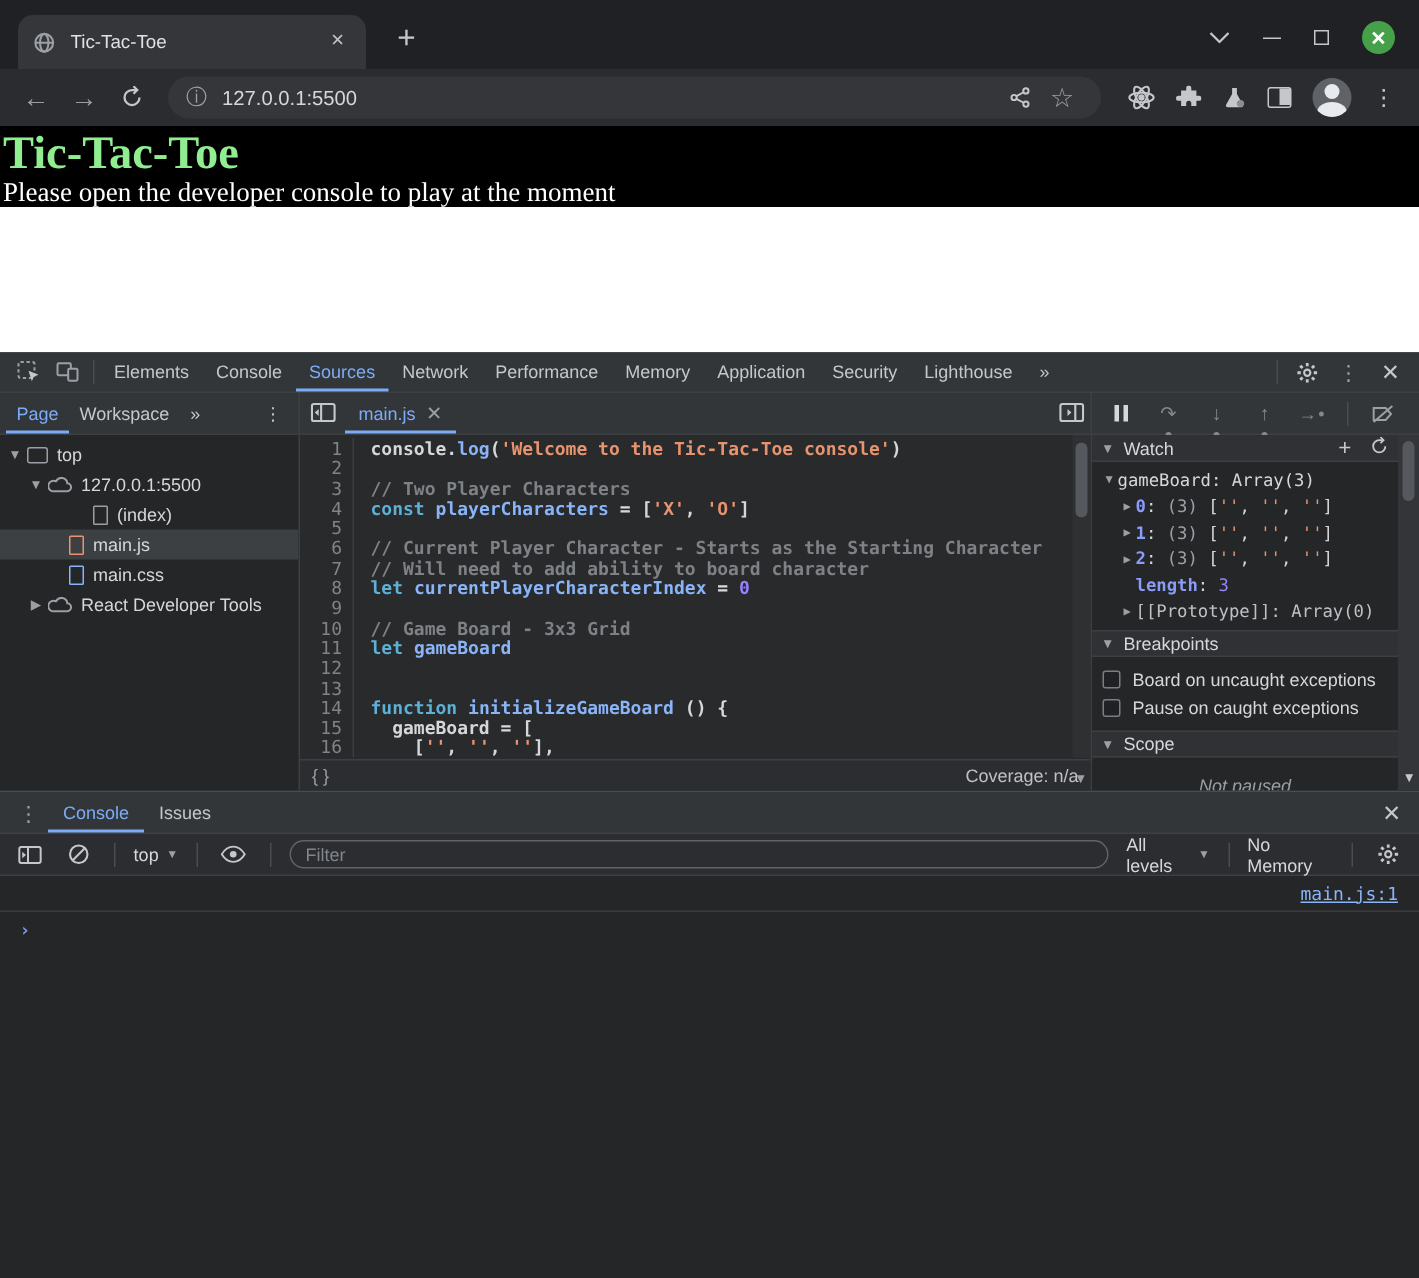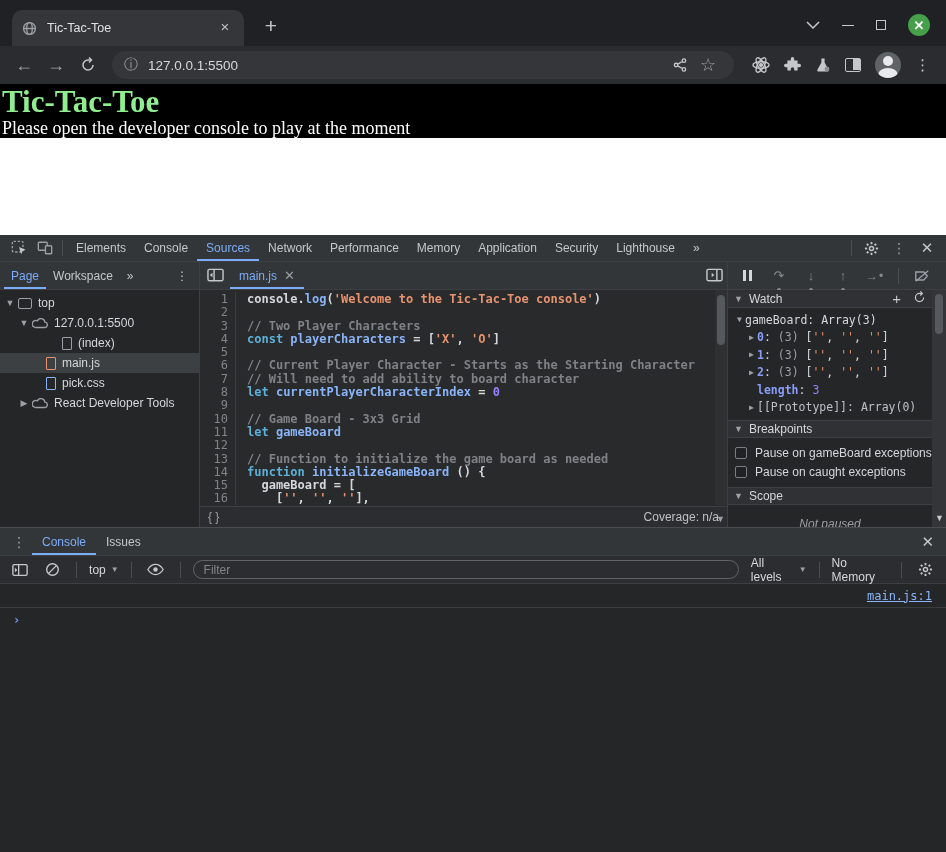--- a/index.html
+++ b/index.html
@@ -337,21 +337,21 @@
             <span class="tree-ic">
               <span class="file-ic js"></span>
             </span>
             <span>main.js</span>
           </div>
           <div class="tree-row" style="padding-left: 32px;">
             <span class="tree-arrow"></span>
             <span class="tree-ic">
               <span class="file-ic css"></span>
             </span>
-            <span>pick.css</span>
+            <span>main.css</span>
           </div>
           <div class="tree-row" style="padding-left: 18px;">
             <span class="tree-arrow">▶</span>
             <span class="tree-ic">
               <svg width="16" height="11" viewBox="0 0 18 12" class="sic9">
                 <path d="M5 10.5 a4 4 0 1 1 1 -7.5 a4.5 4.5 0 0 1 8.5 1.5 a3 3 0 0 1 -0.5 6 z"></path>
               </svg>
             </span>
             <span>React Developer Tools</span>
           </div>
@@ -364,21 +364,21 @@
             <div class="code-line"><span class="ln">3</span><span class="code-txt"><span class="tok-c">// Two Player Characters</span></span></div>
             <div class="code-line"><span class="ln">4</span><span class="code-txt"><span class="tok-k">const</span><span class="tok-p"> </span><span class="tok-v">playerCharacters</span><span class="tok-p"> = [</span><span class="tok-s">'X'</span><span class="tok-p">, </span><span class="tok-s">'O'</span><span class="tok-p">]</span></span></div>
             <div class="code-line"><span class="ln">5</span><span class="code-txt"></span></div>
             <div class="code-line"><span class="ln">6</span><span class="code-txt"><span class="tok-c">// Current Player Character - Starts as the Starting Character</span></span></div>
             <div class="code-line"><span class="ln">7</span><span class="code-txt"><span class="tok-c">// Will need to add ability to board character</span></span></div>
             <div class="code-line"><span class="ln">8</span><span class="code-txt"><span class="tok-k">let</span><span class="tok-p"> </span><span class="tok-v">currentPlayerCharacterIndex</span><span class="tok-p"> = </span><span class="tok-n">0</span></span></div>
             <div class="code-line"><span class="ln">9</span><span class="code-txt"></span></div>
             <div class="code-line"><span class="ln">10</span><span class="code-txt"><span class="tok-c">// Game Board - 3x3 Grid</span></span></div>
             <div class="code-line"><span class="ln">11</span><span class="code-txt"><span class="tok-k">let</span><span class="tok-p"> </span><span class="tok-v">gameBoard</span></span></div>
             <div class="code-line"><span class="ln">12</span><span class="code-txt"></span></div>
-            <div class="code-line"><span class="ln">13</span><span class="code-txt"><span class="tok-c">// Function to initialize the game board as needed</span></span></div>
+            <div class="code-line"><span class="ln">13</span></div>
             <div class="code-line"><span class="ln">14</span><span class="code-txt"><span class="tok-k">function</span><span class="tok-p"> </span><span class="tok-v">initializeGameBoard</span><span class="tok-p"> () {</span></span></div>
             <div class="code-line"><span class="ln">15</span><span class="code-txt"><span class="tok-p">  gameBoard = [</span></span></div>
             <div class="code-line"><span class="ln">16</span><span class="code-txt"><span class="tok-p">    [</span><span class="tok-s">''</span><span class="tok-p">, </span><span class="tok-s">''</span><span class="tok-p">, </span><span class="tok-s">''</span><span class="tok-p">],</span></span></div>
           </div>
         <div class="ed-scroll">
             <div class="ed-thumb"></div>
           </div>
         <div class="ed-downarrow">▼</div>
         <div class="ed-status">
           <span>{ }</span>
@@ -409,21 +409,21 @@
             <div class="watch-row" style="padding-left: 18px;"><span class="w-arrow">▶</span><span><span class="tok-dim2">[[Prototype]]</span><span class="tok-dim2">: </span><span class="tok-dim2">Array(0)</span></span></div>
           </div>
 
         <div class="side-header">
           <span class="hd-arrow">▼</span>
           <span>Breakpoints</span>
         </div>
         <div class="bp-body" id="bp-body">
             <div class="bp-row">
               <span class="bp-check"></span>
-              <span>Pause on gameBoard exceptions</span>
+              <span>Board on uncaught exceptions</span>
             </div>
             <div class="bp-row">
               <span class="bp-check"></span>
               <span>Pause on caught exceptions</span>
             </div>
           </div>
 
         <div class="side-header">
           <span class="hd-arrow">▼</span>
           <span>Scope</span>

